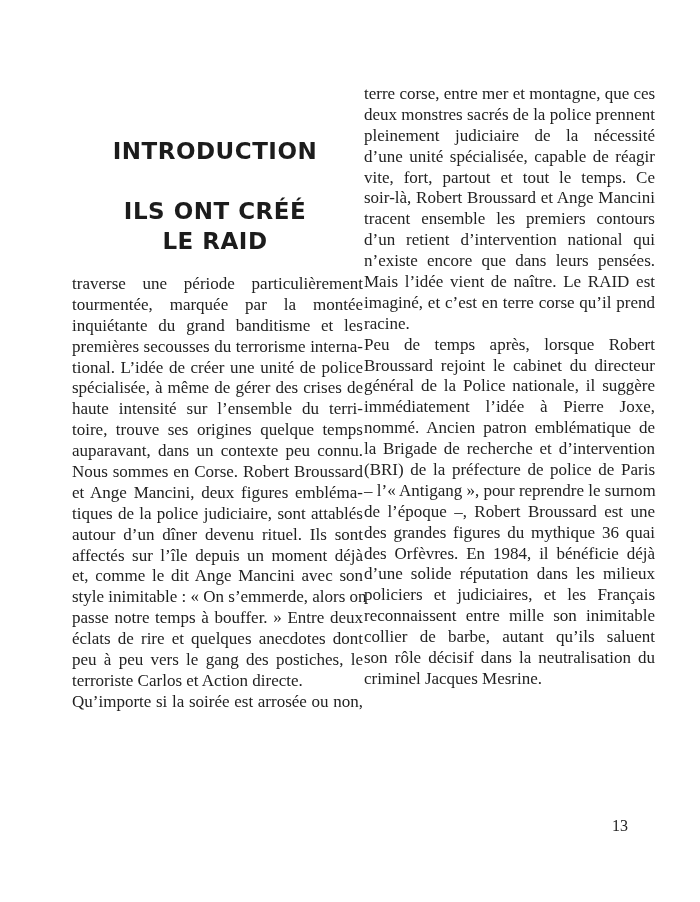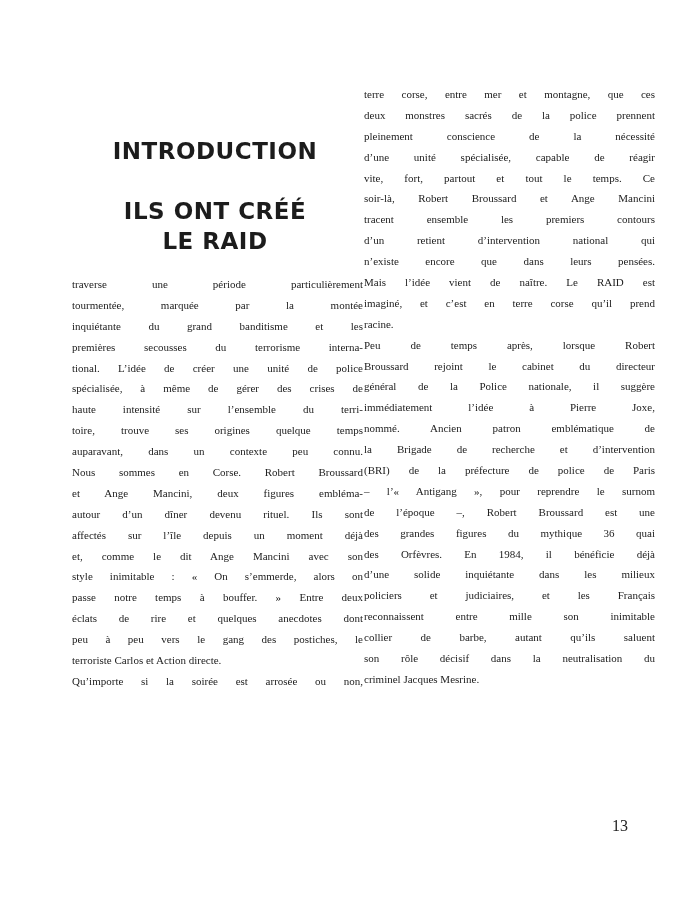--- a/index.html
+++ b/index.html
@@ -8,21 +8,21 @@
     position: absolute; left: 70px; width: 290px; text-align: center;
     font-family: "DejaVu Sans", sans-serif; font-weight: bold; color: #1c1c1c;
     letter-spacing: 0.5px;
   }
   .h-intro { top: 138px; font-size: 23px; }
   .h-title { top: 196px; font-size: 23px; line-height: 30px; }
   .h-title span { display: block; }
   .col {
     position: absolute; width: 291px;
     font-family: "Liberation Serif", "DejaVu Serif", serif;
-    font-size: 11px; line-height: 20.9px; color: #222;
+    font-size: 17px; line-height: 20.9px; color: #222;
   }
   .col-left { left: 72px; top: 274px; }
   .col-right { left: 364px; top: 84px; }
   .line { display: block; white-space: nowrap; text-align: justify; text-align-last: justify; height: 20.9px; }
   .line.last { text-align-last: left; }
   .page-number {
     position: absolute; left: 612px; top: 817px;
     font-family: "Liberation Serif", serif; font-size: 16px; color: #222;
   }
 </style>
@@ -40,55 +40,56 @@
     <span class="line">tourmentée, marquée par la montée</span>
     <span class="line">inquiétante du grand banditisme et les</span>
     <span class="line">premières secousses du terrorisme interna-</span>
     <span class="line">tional. L’idée de créer une unité de police</span>
     <span class="line">spécialisée, à même de gérer des crises de</span>
     <span class="line">haute intensité sur l’ensemble du terri-</span>
     <span class="line">toire, trouve ses origines quelque temps</span>
     <span class="line">auparavant, dans un contexte peu connu.</span>
     <span class="line">Nous sommes en Corse. Robert Broussard</span>
     <span class="line">et Ange Mancini, deux figures embléma-</span>
+    <span class="line">tiques de la police judiciaire, sont attablés</span>
     <span class="line">autour d’un dîner devenu rituel. Ils sont</span>
     <span class="line">affectés sur l’île depuis un moment déjà</span>
     <span class="line">et, comme le dit Ange Mancini avec son</span>
     <span class="line">style inimitable : « On s’emmerde, alors on</span>
     <span class="line">passe notre temps à bouffer. » Entre deux</span>
     <span class="line">éclats de rire et quelques anecdotes dont</span>
     <span class="line">peu à peu vers le gang des postiches, le</span>
     <span class="line last">terroriste Carlos et Action directe.</span>
     <span class="line">Qu’importe si la soirée est arrosée ou non,</span>
   </div>
 <div class="col col-right" id="col-right">
     <span class="line">terre corse, entre mer et montagne, que ces</span>
     <span class="line">deux monstres sacrés de la police prennent</span>
-    <span class="line">pleinement conscience de la nécessité</span>
+    <span class="line">pleinement judiciaire de la nécessité</span>
     <span class="line">d’une unité spécialisée, capable de réagir</span>
     <span class="line">vite, fort, partout et tout le temps. Ce</span>
     <span class="line">soir-là, Robert Broussard et Ange Mancini</span>
     <span class="line">tracent ensemble les premiers contours</span>
     <span class="line">d’un retient d’intervention national qui</span>
     <span class="line">n’existe encore que dans leurs pensées.</span>
     <span class="line">Mais l’idée vient de naître. Le RAID est</span>
     <span class="line">imaginé, et c’est en terre corse qu’il prend</span>
     <span class="line last">racine.</span>
     <span class="line">Peu de temps après, lorsque Robert</span>
     <span class="line">Broussard rejoint le cabinet du directeur</span>
     <span class="line">général de la Police nationale, il suggère</span>
     <span class="line">immédiatement l’idée à Pierre Joxe,</span>
     <span class="line">nommé. Ancien patron emblématique de</span>
     <span class="line">la Brigade de recherche et d’intervention</span>
     <span class="line">(BRI) de la préfecture de police de Paris</span>
     <span class="line">– l’« Antigang », pour reprendre le surnom</span>
     <span class="line">de l’époque –, Robert Broussard est une</span>
     <span class="line">des grandes figures du mythique 36 quai</span>
     <span class="line">des Orfèvres. En 1984, il bénéficie déjà</span>
-    <span class="line">d’une solide inquiétante dans les milieux</span>
+    <span class="line">d’une solide réputation dans les milieux</span>
     <span class="line">policiers et judiciaires, et les Français</span>
     <span class="line">reconnaissent entre mille son inimitable</span>
     <span class="line">collier de barbe, autant qu’ils saluent</span>
     <span class="line">son rôle décisif dans la neutralisation du</span>
     <span class="line last">criminel Jacques Mesrine.</span>
   </div>
 
 <div class="page-number">13</div>
 
 </body></html>

